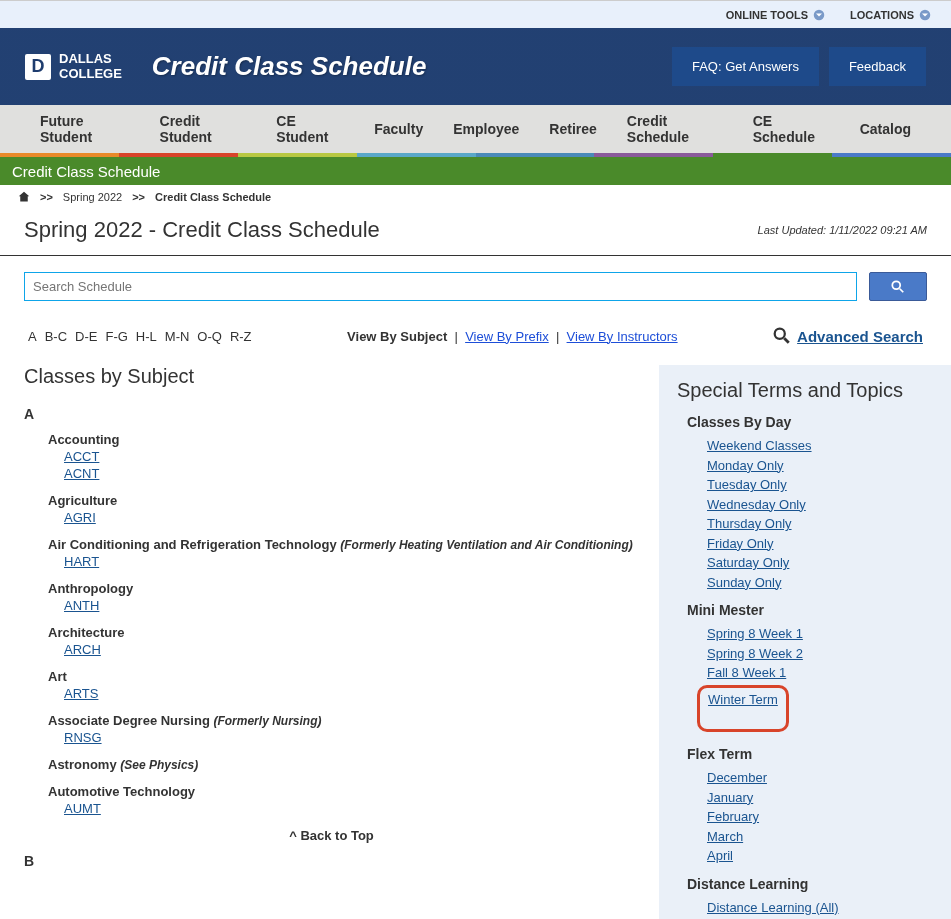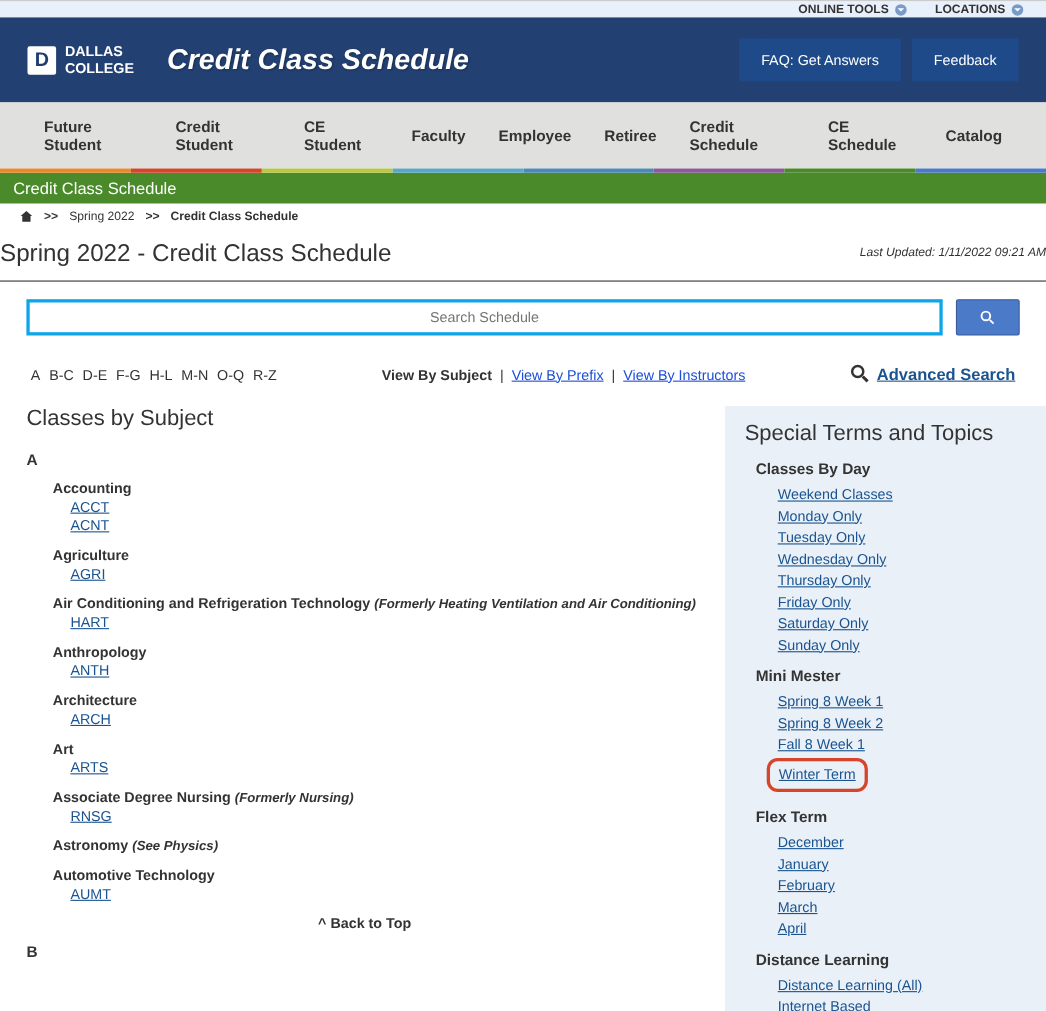--- a/index.html
+++ b/index.html
@@ -1,49 +1,49 @@
 <!DOCTYPE html>
 <html><head>
 <meta charset="utf-8">
 <style>
 * { margin: 0; padding: 0; box-sizing: border-box; }
 body { font-family: Arial, Helvetica, sans-serif; font-size: 13px; color: #333; background: #fff; width: 951px; }
 a { color: #1a5490; text-decoration: underline; cursor: pointer; }
 
-.top-bar { background: #e8f0fb; height: 16px; border-top: 1px solid #ccc; display: flex; justify-content: flex-end; align-items: center; padding: 0 20px; gap: 25px; }
+.top-bar { background: #e8f0fb; height: 28px; border-top: 1px solid #ccc; display: flex; justify-content: flex-end; align-items: center; padding: 0 20px; gap: 25px; }
 .top-bar-link { font-size: 11px; font-weight: bold; color: #333; text-decoration: none; display: flex; align-items: center; gap: 5px; }
 .top-bar-link svg { width: 12px; height: 12px; fill: #5a7ba8; }
 
 .header { background: linear-gradient(rgba(30,60,110,0.85), rgba(30,60,110,0.85)), #3a5a8a; height: 77px; display: flex; align-items: center; justify-content: space-between; padding: 0 25px; }
 .header-left { display: flex; align-items: center; gap: 30px; }
 .logo { display: flex; align-items: center; gap: 8px; }
 .logo-d { background: #fff; color: #1e3c6e; font-weight: bold; font-size: 18px; width: 26px; height: 26px; display: flex; align-items: center; justify-content: center; border-radius: 2px; }
 .logo-text { color: #fff; font-weight: bold; font-size: 13px; line-height: 1.1; }
 .header-title { color: #fff; font-size: 26px; font-weight: bold; font-style: italic; text-shadow: 1px 1px 2px rgba(0,0,0,0.3); }
 .header-buttons { display: flex; gap: 10px; }
 .header-btn { background: #1e4a8a; color: #fff; border: none; padding: 12px 20px; font-size: 13px; cursor: pointer; }
 
-.nav { background: #e0e0de; height: 60px; display: flex; align-items: center; padding: 0 40px; gap: 30px; position: relative; }
+.nav { background: #e0e0de; height: 48px; display: flex; align-items: center; padding: 0 40px; gap: 30px; position: relative; }
 .nav-item { font-size: 14px; font-weight: bold; color: #333; cursor: pointer; text-decoration: none; }
 .nav-stripe { height: 4px; display: flex; }
 .nav-stripe div { flex: 1; }
 
 .green-bar { background: #4a8a2a; height: 28px; display: flex; align-items: center; padding: 0 12px; }
 .green-bar-text { color: #fff; font-size: 15px; }
 
 .breadcrumb { padding: 6px 18px; font-size: 11px; display: flex; align-items: center; gap: 10px; }
 .breadcrumb svg { width: 12px; height: 12px; fill: #333; }
 .breadcrumb-sep { font-weight: bold; }
 
-.page-header { display: flex; justify-content: space-between; align-items: center; padding: 8px 0 12px; border-bottom: 1px solid #333; }
+.page-header { display: flex; justify-content: space-between; align-items: center; padding: 8px 24px 12px; border-bottom: 1px solid #333; }
 .page-title { font-size: 22px; color: #333; font-weight: normal; }
 .last-updated { font-size: 11px; font-style: italic; }
 
 .search-row { display: flex; gap: 12px; padding: 16px 24px; }
-.search-input { flex: 1; border: 3px solid #0ea5e9; padding: 6px 8px; font-size: 13px; text-align: center; }
+.search-input { flex: 1; border: 1px solid #0ea5e9; padding: 6px 8px; font-size: 13px; }
 .search-btn { background: #4a7ac8; border: 1px solid #3a5a98; width: 58px; display: flex; align-items: center; justify-content: center; cursor: pointer; border-radius: 2px; }
 .search-btn svg { width: 14px; height: 14px; fill: #fff; }
 
 .filter-row { display: flex; justify-content: space-between; align-items: center; padding: 10px 28px; }
 .alpha-links { display: flex; gap: 8px; font-size: 13px; }
 .alpha-links a { text-decoration: none; color: #333; }
 .view-by { font-size: 13px; }
 .view-by b { font-weight: bold; }
 .view-by a { color: #1d4ed8; }
 .adv-search { display: flex; align-items: center; gap: 6px; }
@@ -60,21 +60,21 @@
 .code-list { margin-left: 16px; margin-top: 2px; }
 .code-list a { display: block; font-size: 13px; margin-top: 2px; }
 .back-top { text-align: center; font-weight: bold; font-size: 13px; margin: 10px 0; }
 
 .sidebar { width: 292px; background: #eaf0f8; padding: 14px 18px 20px; }
 .sidebar-title { font-size: 20px; color: #333; font-weight: normal; margin-bottom: 12px; }
 .sidebar-section { margin-bottom: 10px; }
 .sidebar-heading { font-weight: bold; font-size: 14px; margin: 8px 0 6px 10px; }
 .sidebar-links { margin-left: 30px; }
 .sidebar-links a { display: block; font-size: 13px; line-height: 1.5; }
-.highlight-box { border: 3px solid #d8442a; border-radius: 10px; padding: 2px 8px 4px; margin: 2px 10px 4px -10px; display: inline-block; }
+.highlight-box { border: 3px solid #d8442a; border-radius: 10px; padding: 2px 8px 20px; margin: 2px 10px 4px -10px; display: inline-block; }
 </style>
 </head>
 <body>
 
 <div class="top-bar">
   <a class="top-bar-link">
     <span>ONLINE TOOLS</span>
     <svg viewBox="0 0 16 16">
         <circle cx="8" cy="8" r="7" fill="#7a9ac8"></circle>
         <path d="M4 6l4 4 4-4z" fill="#fff"></path>

